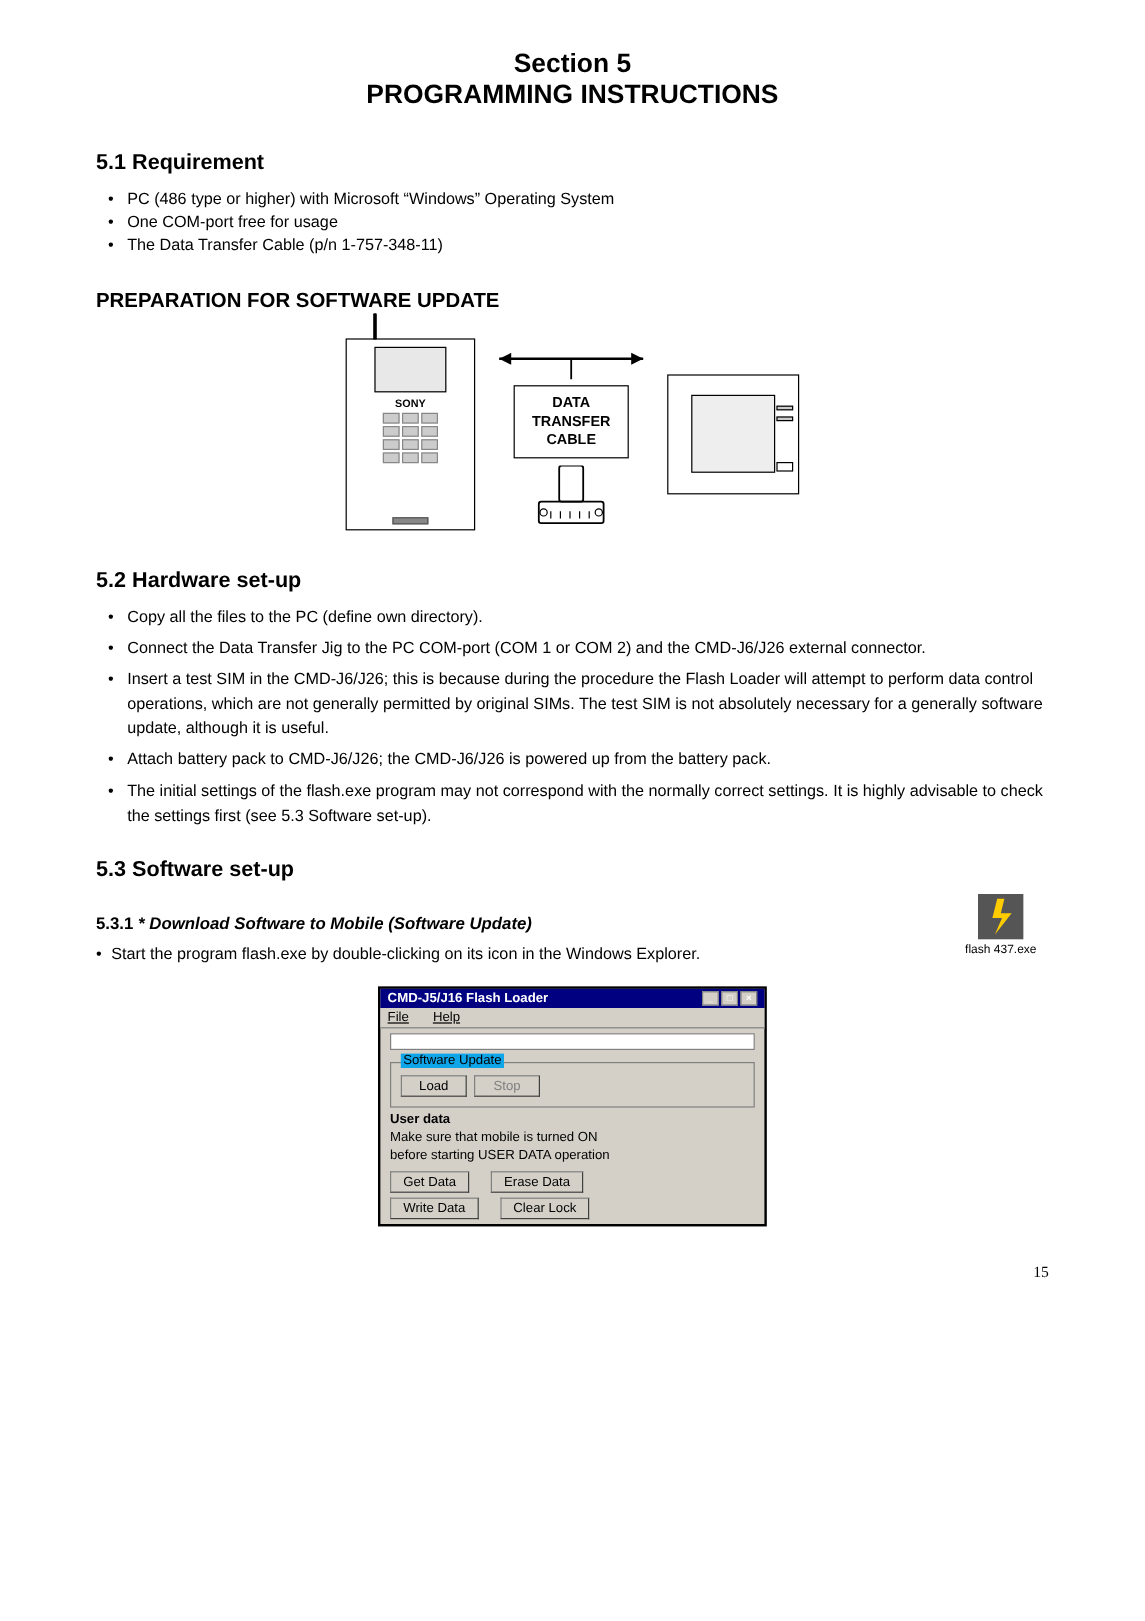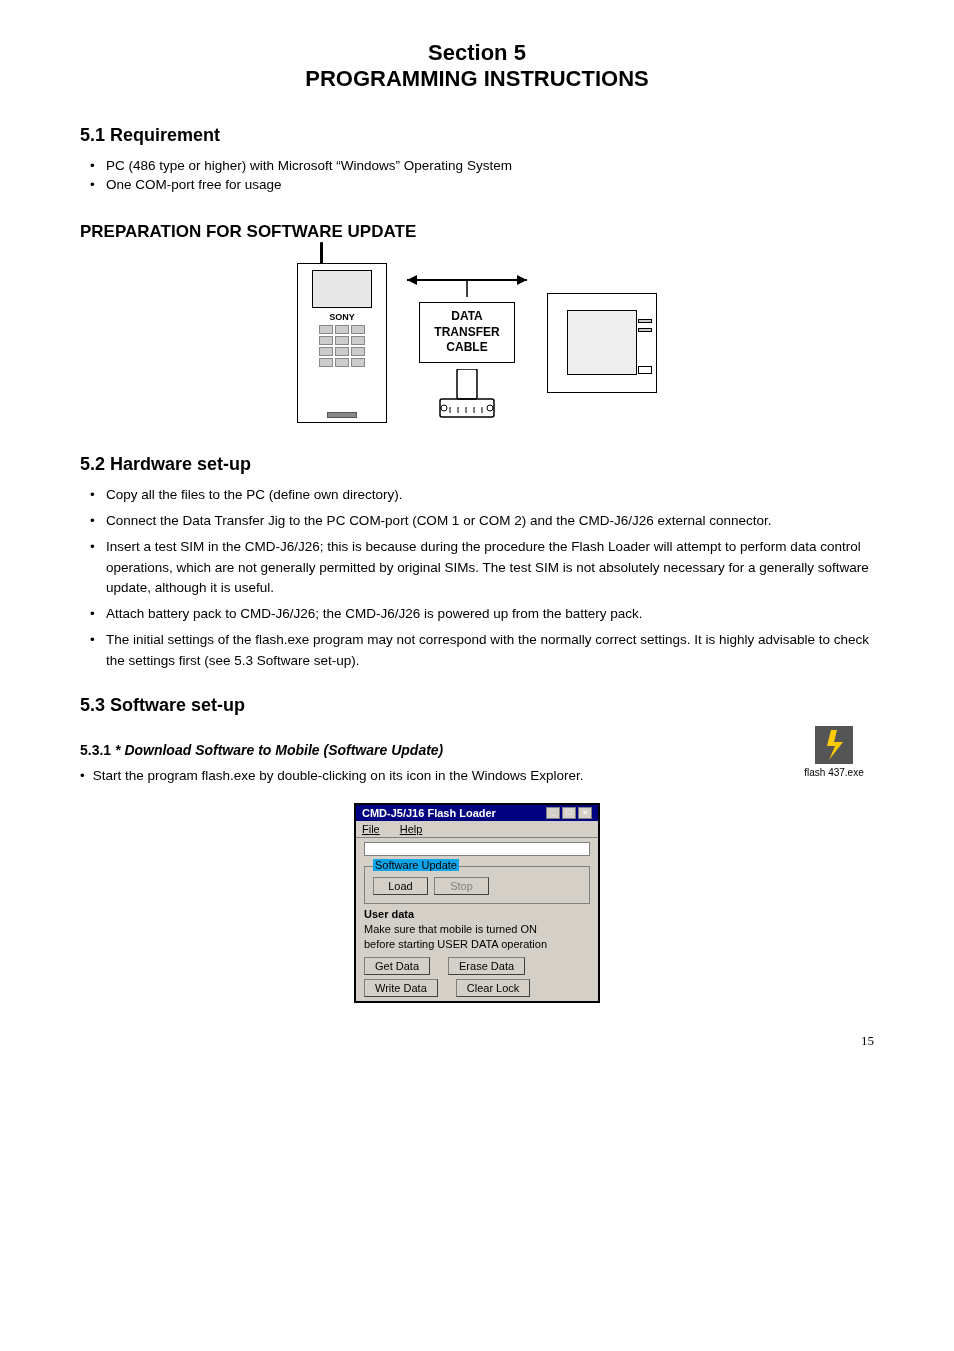--- a/index.html
+++ b/index.html
@@ -65,21 +65,21 @@
       display: flex;
       align-items: center;
       justify-content: center;
       gap: 10px;
       margin-bottom: 30px;
     }
 
     
     .phone-box {
       border: 1.5px solid #000;
-      width: 90px;
+      width: 108px;
       height: 160px;
       position: relative;
       display: flex;
       flex-direction: column;
       align-items: center;
       padding: 6px 4px 4px 4px;
     }
     .phone-antenna {
       width: 3px;
       height: 22px;
@@ -167,21 +167,21 @@
     }
 
     
     .dialog-wrapper {
       display: flex;
       justify-content: center;
       margin: 10px 0 20px 0;
     }
     .dialog-box {
       border: 2px solid #000;
-      width: 246px;
+      width: 324px;
       background: #d4d0c8;
       font-size: 11px;
     }
     .dialog-titlebar {
       background: #000080;
       color: #fff;
       padding: 2px 6px;
       display: flex;
       justify-content: space-between;
       align-items: center;
@@ -313,20 +313,21 @@
 <div class="page-title">
   <h1>Section 5</h1>
   <h2>PROGRAMMING INSTRUCTIONS</h2>
 </div>
 
 <div class="section">
   <div class="section-heading">5.1 Requirement</div>
   <ul class="req-list">
     <li>PC (486 type or higher) with Microsoft “Windows” Operating System</li>
     <li>One COM-port free for usage</li>
+    <li>The Data Transfer Cable (p/n 1-757-348-11)</li>
   </ul>
 </div>
 
 <div class="prep-heading">PREPARATION FOR SOFTWARE UPDATE</div>
 
 <div class="diagram-area">
 
   <div class="phone-box">
     <div class="phone-antenna"></div>
     <div class="phone-screen"></div>

